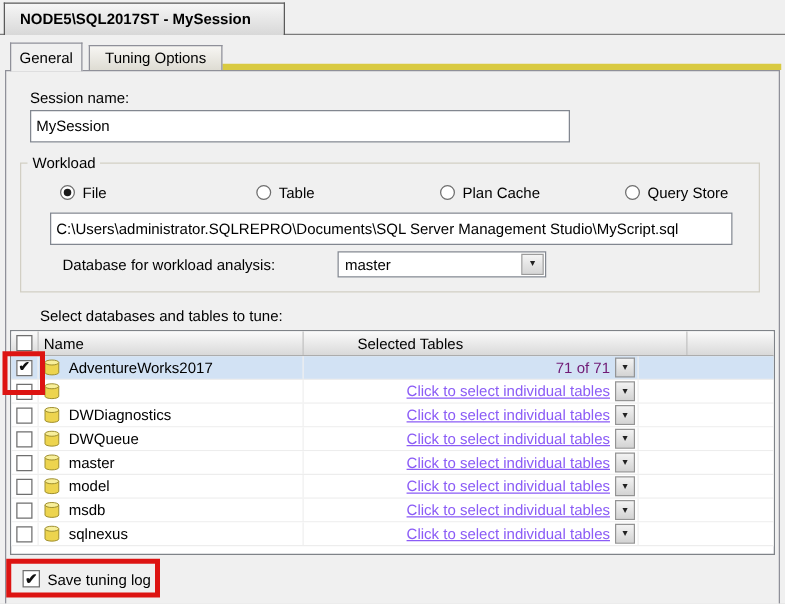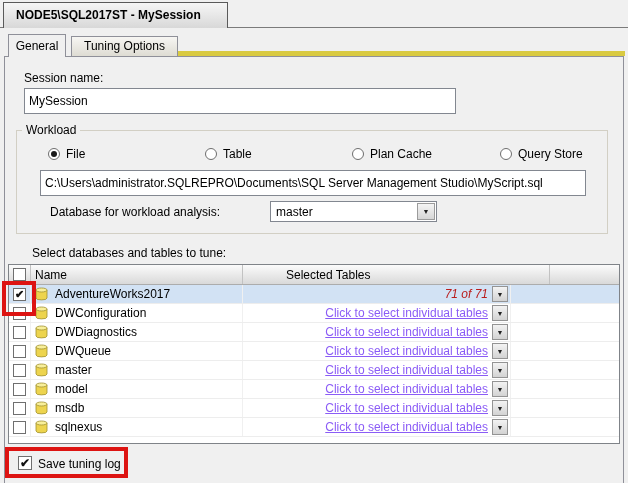--- a/index.html
+++ b/index.html
@@ -57,21 +57,21 @@
   .hc-rest{flex:1;border-right:none;}
   .grid-row{display:flex;height:19px;border-bottom:1px solid #ededed;background:#fff;}
   .row-selected{background:#d2e2f4;}
   .cell{display:flex;align-items:center;}
   .cell-check{width:22px;justify-content:center;border-right:1px solid #f0f0f0;}
   .cell-name{width:212px;gap:6px;padding-left:4px;border-right:1px solid #f0f0f0;}
   .cell-tables{width:268px;justify-content:flex-end;gap:4px;padding-right:2px;border-right:1px solid #f0f0f0;}
   .cell-rest{flex:1;}
   .db-icon{display:inline-flex;width:14px;height:14px;align-items:center;}
   .tables-link{color:#8b5cf6;}
-  .tables-count{color:#b91c1c;font-style:italic;}
+  .tables-count{color:#701a75;}
   .row-dd{width:16px;height:16px;border:1px solid #949494;background:linear-gradient(180deg,#f3f3f3,#d3d3d3);
           display:inline-flex;align-items:center;justify-content:center;font-size:7px;color:#222;}
 
   .checkbox{display:inline-flex;align-items:center;justify-content:center;width:13px;height:13px;background:#fff;
             border:1px solid #6f6f6f;font-size:11px;line-height:11px;font-weight:bold;color:#111;}
   #save-log-checkbox{position:absolute;left:18px;top:456px;width:14px;height:14px;font-size:12px;}
   #save-log-label{left:38px;top:457px;}
 
   
   .hl{position:absolute;border:4px solid #dd1412;z-index:10;pointer-events:none;background:transparent;}
@@ -158,21 +158,20 @@
           <div class="cell cell-check">
             <span class="checkbox"></span>
           </div>
           <div class="cell cell-name">
             <span class="db-icon">
               <svg width="13" height="14" viewBox="0 0 13 14">
                 <path d="M1 3 v8 a5.5 1.9 0 0 0 11 0 V3" fill="#edd44e" stroke="#9f8f2f" stroke-width="0.8"></path>
                 <ellipse cx="6.5" cy="3" rx="5.5" ry="2" fill="#f8ef9a" stroke="#9f8f2f" stroke-width="0.8"></ellipse>
               </svg>
             </span>
-            <span>DWConfiguration</span>
           </div>
           <div class="cell cell-tables">
             <a href="#" class="tables-link">Click to select individual tables</a>
             <span class="row-dd">▼</span>
           </div>
           <div class="cell cell-rest"></div>
         </div>
         <div class="grid-row">
           <div class="cell cell-check">
             <span class="checkbox"></span>

